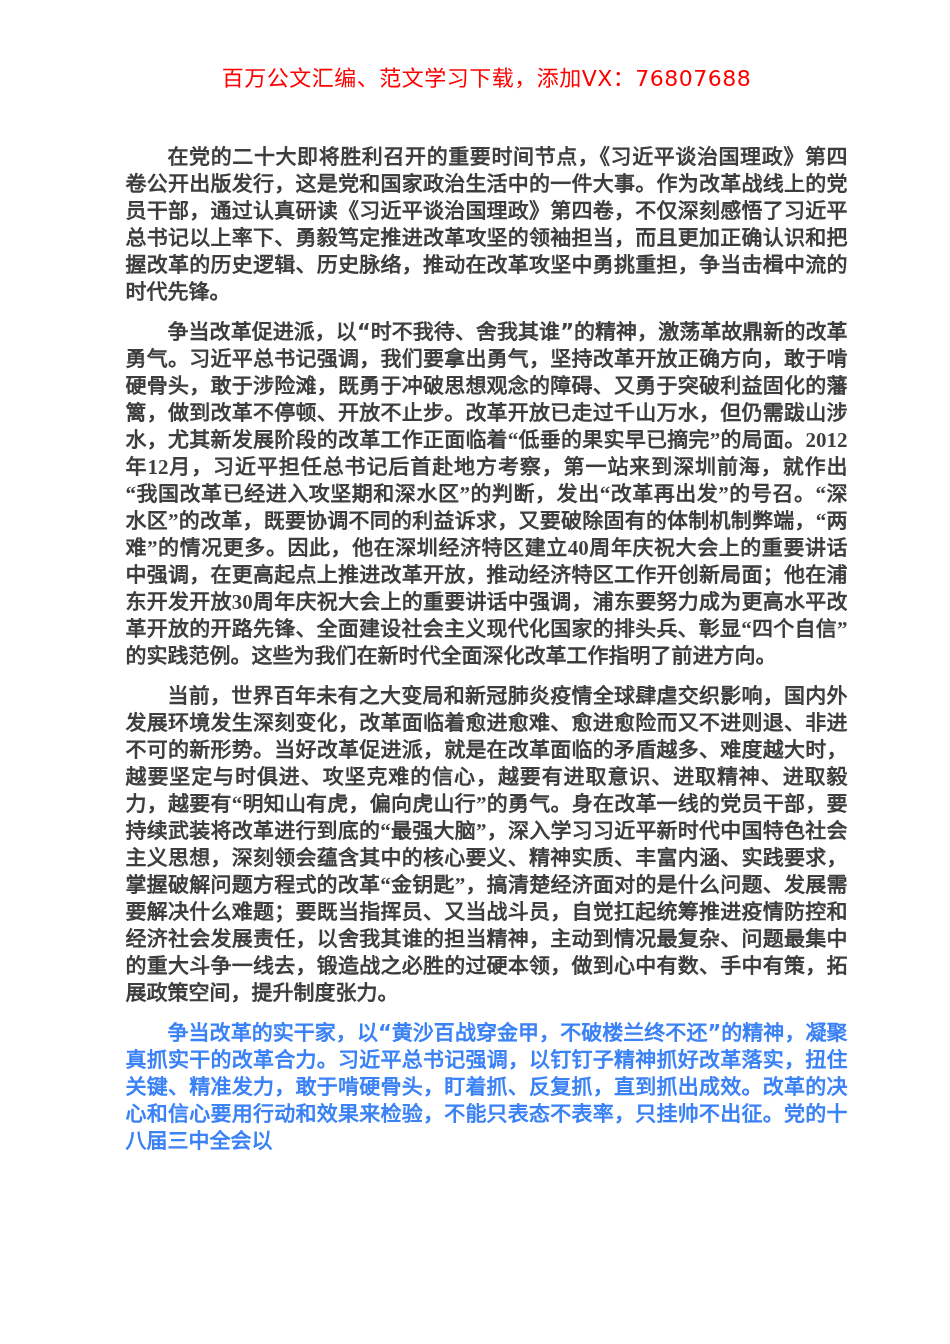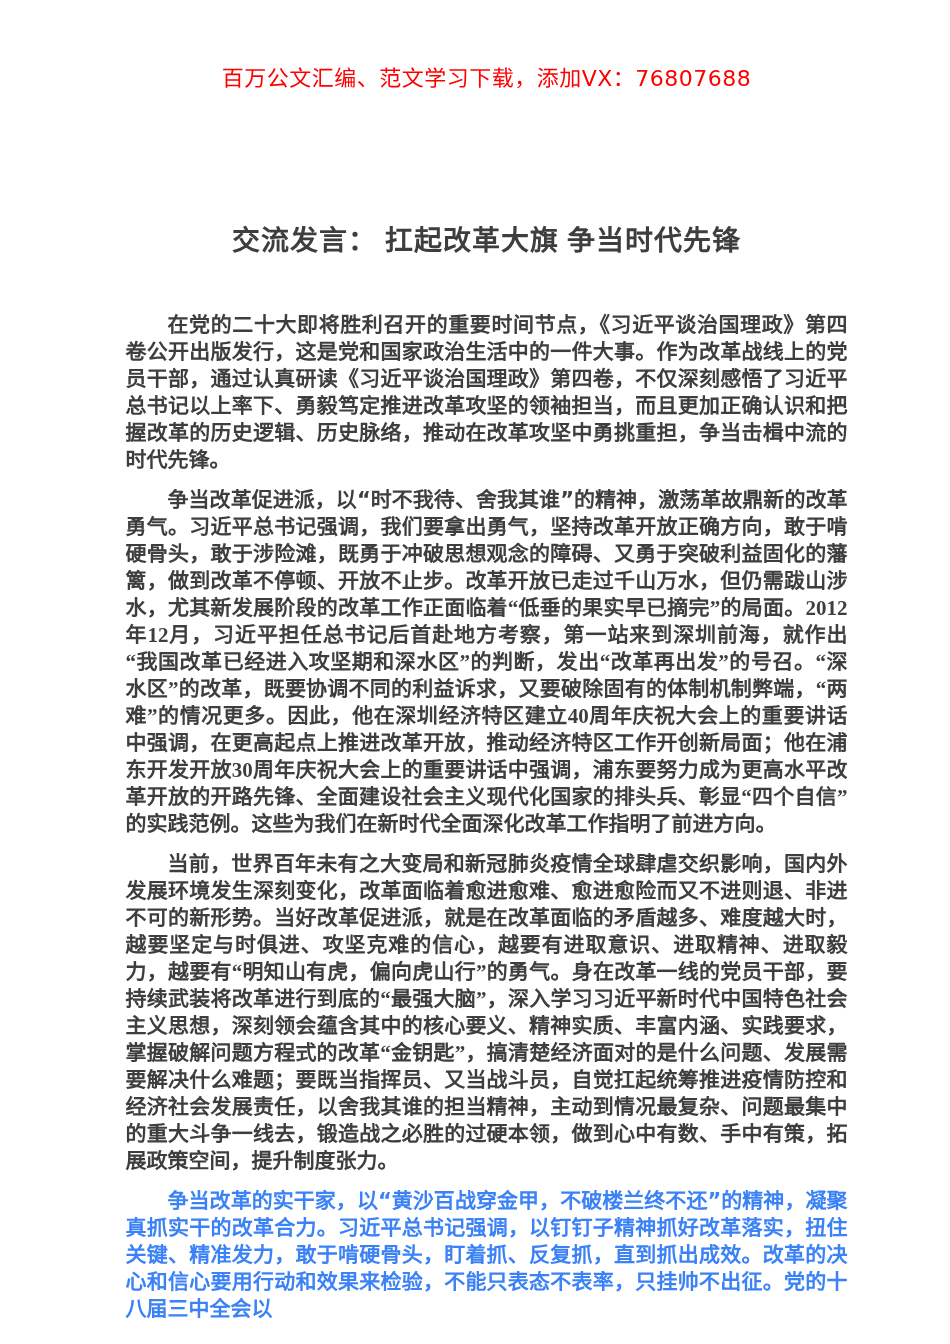--- a/index.html
+++ b/index.html
@@ -50,20 +50,19 @@
   .run.bold {
     font-weight: 700;
     font-family: "DejaVu Sans", "Liberation Sans", sans-serif;
   }
 </style>
 </head>
 <body>
 
 <div class="page">
   <div class="notice" style="color: rgb(255, 0, 0);">百万公文汇编、范文学习下载，添加VX：76807688</div>
-  <h1 class="doc-title" style="color: rgb(62, 62, 62);">交流发言： 扛起改革大旗 争当时代先锋</h1>
   <div class="doc-body">
       <p class="para" style="color: rgb(62, 62, 62);"><span class="run">在党的二十大即将胜利召开的重要时间节点，《习近平谈治国理政》第四卷公开出版发行，这是党和国家政治生活中的一件大事。作为改革战线上的党员干部，通过认真研读《习近平谈治国理政》第四卷，不仅深刻感悟了习近平总书记以上率下、勇毅笃定推进改革攻坚的领袖担当，而且更加正确认识和把握改革的历史逻辑、历史脉络，推动在改革攻坚中勇挑重担，争当击楫中流的时代先锋。</span></p>
       <p class="para" style="color: rgb(62, 62, 62);"><span class="run bold">争当改革促进派，以“时不我待、舍我其谁”的精神，激荡革故鼎新的改革勇气。</span><span class="run">习近平总书记强调，我们要拿出勇气，坚持改革开放正确方向，敢于啃硬骨头，敢于涉险滩，既勇于冲破思想观念的障碍、又勇于突破利益固化的藩篱，做到改革不停顿、开放不止步。改革开放已走过千山万水，但仍需跋山涉水，尤其新发展阶段的改革工作正面临着“低垂的果实早已摘完”的局面。2012年12月，习近平担任总书记后首赴地方考察，第一站来到深圳前海，就作出“我国改革已经进入攻坚期和深水区”的判断，发出“改革再出发”的号召。“深水区”的改革，既要协调不同的利益诉求，又要破除固有的体制机制弊端，“两难”的情况更多。因此，他在深圳经济特区建立40周年庆祝大会上的重要讲话中强调，在更高起点上推进改革开放，推动经济特区工作开创新局面；他在浦东开发开放30周年庆祝大会上的重要讲话中强调，浦东要努力成为更高水平改革开放的开路先锋、全面建设社会主义现代化国家的排头兵、彰显“四个自信”的实践范例。这些为我们在新时代全面深化改革工作指明了前进方向。</span></p>
       <p class="para" style="color: rgb(62, 62, 62);"><span class="run">当前，世界百年未有之大变局和新冠肺炎疫情全球肆虐交织影响，国内外发展环境发生深刻变化，改革面临着愈进愈难、愈进愈险而又不进则退、非进不可的新形势。当好改革促进派，就是在改革面临的矛盾越多、难度越大时，越要坚定与时俱进、攻坚克难的信心，越要有进取意识、进取精神、进取毅力，越要有“明知山有虎，偏向虎山行”的勇气。身在改革一线的党员干部，要持续武装将改革进行到底的“最强大脑”，深入学习习近平新时代中国特色社会主义思想，深刻领会蕴含其中的核心要义、精神实质、丰富内涵、实践要求，掌握破解问题方程式的改革“金钥匙”，搞清楚经济面对的是什么问题、发展需要解决什么难题；要既当指挥员、又当战斗员，自觉扛起统筹推进疫情防控和经济社会发展责任，以舍我其谁的担当精神，主动到情况最复杂、问题最集中的重大斗争一线去，锻造战之必胜的过硬本领，做到心中有数、手中有策，拓展政策空间，提升制度张力。</span></p>
       <p class="para" style="color: #3b82f6;"><span class="run bold">争当改革的实干家，以“黄沙百战穿金甲，不破楼兰终不还”的精神，凝聚真抓实干的改革合力。</span><span class="run">习近平总书记强调，以钉钉子精神抓好改革落实，扭住关键、精准发力，敢于啃硬骨头，盯着抓、反复抓，直到抓出成效。改革的决心和信心要用行动和效果来检验，不能只表态不表率，只挂帅不出征。党的十八届三中全会以</span></p>
     </div>
 </div>
 
 </body></html>

